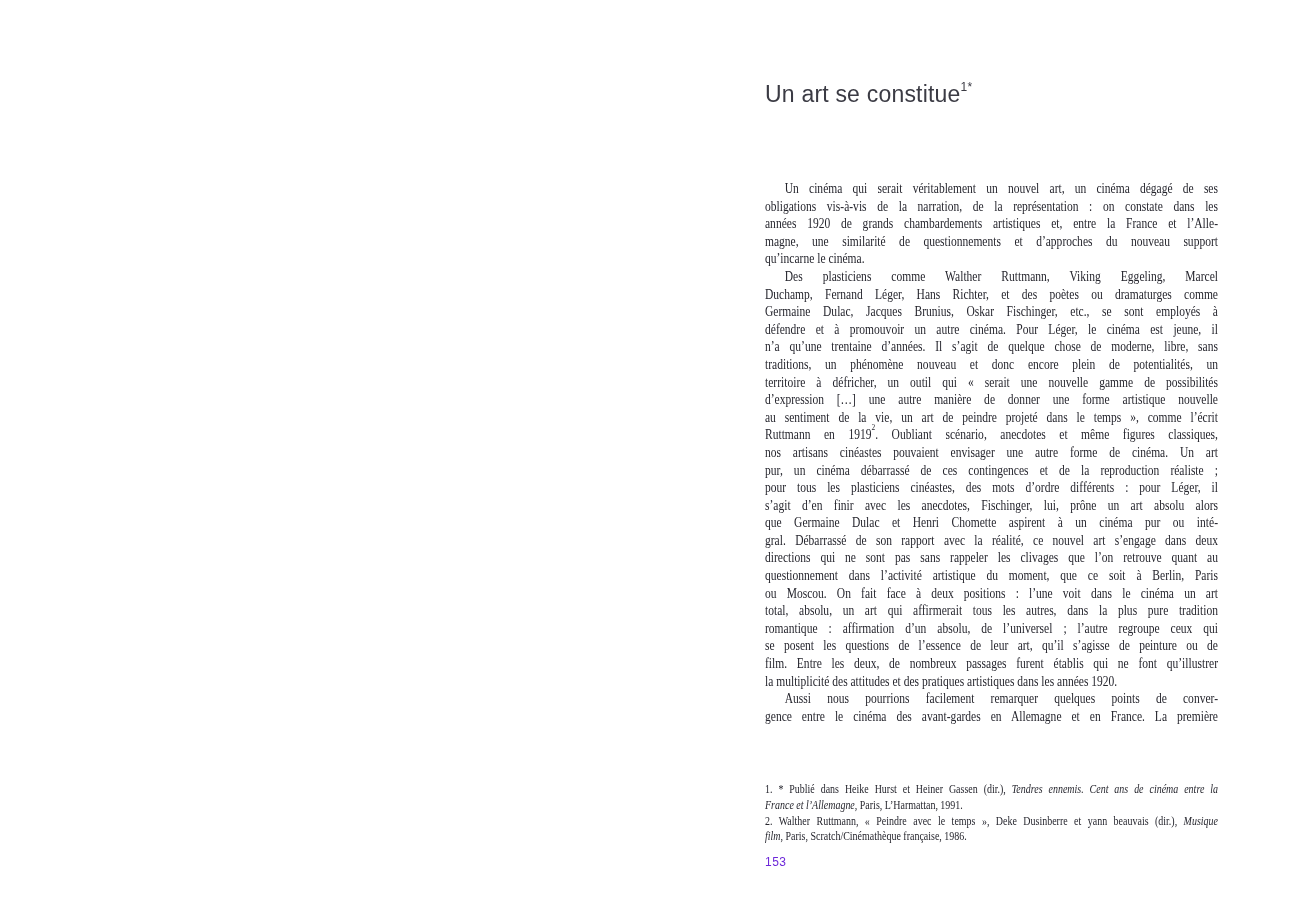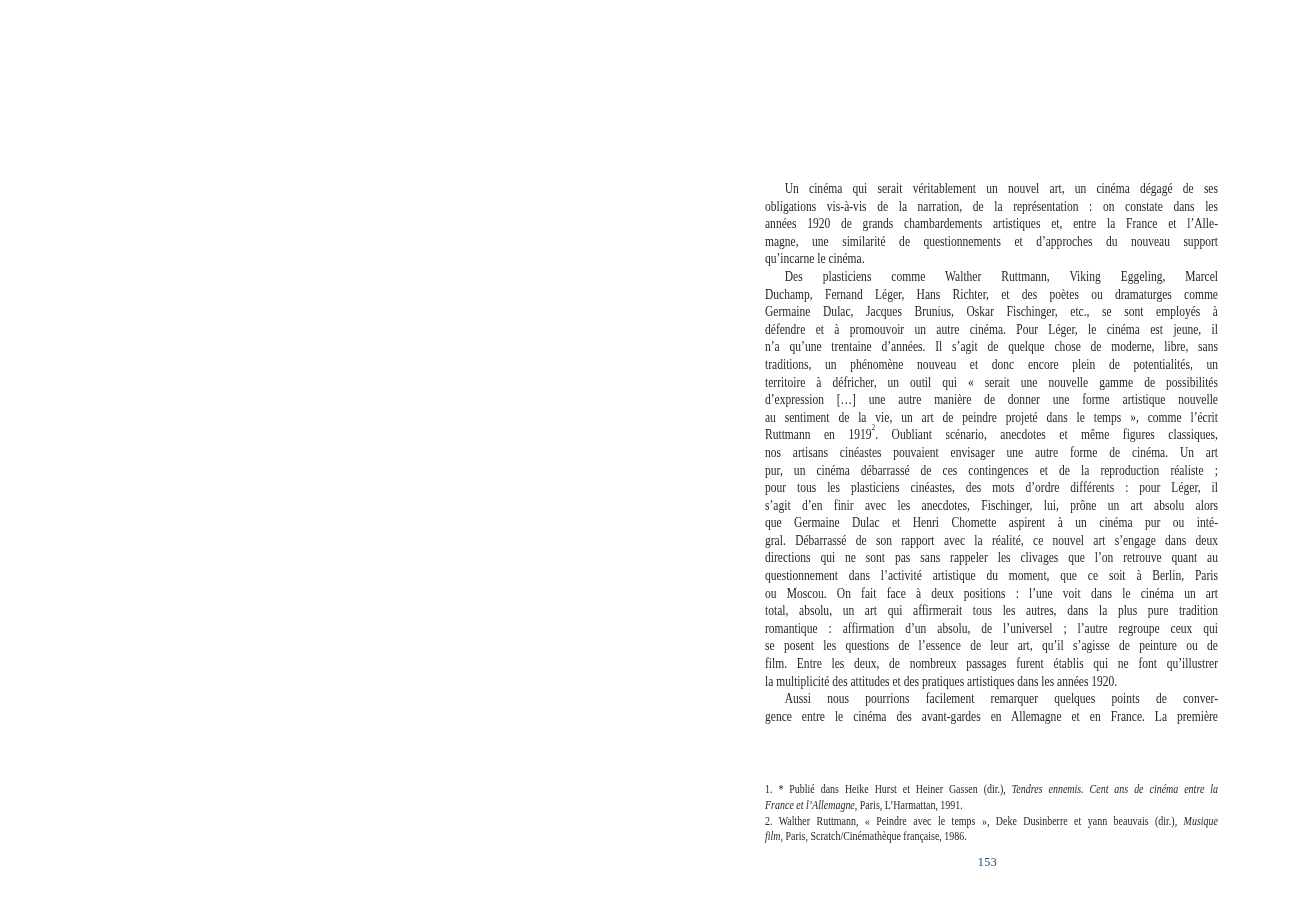--- a/index.html
+++ b/index.html
@@ -68,32 +68,35 @@
     text-align: justify;
     text-align-last: justify;
   }
   .fline.left { text-align-last: left; }
   .fline i { font-style: italic; }
   .page-number {
     position: absolute;
     left: 765px;
     top: 855px;
     width: 445px;
-    text-align: center;
-    font-family: Liberation Serif, serif;
+    text-align: left;
+    font-family: Liberation Sans, sans-serif;
     font-size: 12px;
     letter-spacing: 0.5px;
-    color: #0c4a6e;
+    color: #6d28d9;
   }
 </style>
 </head>
 <body>
 
 <div class="sheet">
 
+  <div class="title">
+    <span>Un art se constitue</span><sup>1*</sup>
+  </div>
 
   <div class="body-block">
       <div class="para">
         <div class="bline fl">Un cinéma qui serait véritablement un nouvel art, un cinéma dégagé de ses</div>
         <div class="bline">obligations vis-à-vis de la narration, de la représentation : on constate dans les</div>
         <div class="bline">années 1920 de grands chambardements artistiques et, entre la France et l’Alle-</div>
         <div class="bline">magne, une similarité de questionnements et d’approches du nouveau support</div>
         <div class="bline pl">qu’incarne le cinéma.</div>
       </div>
       <div class="para">

